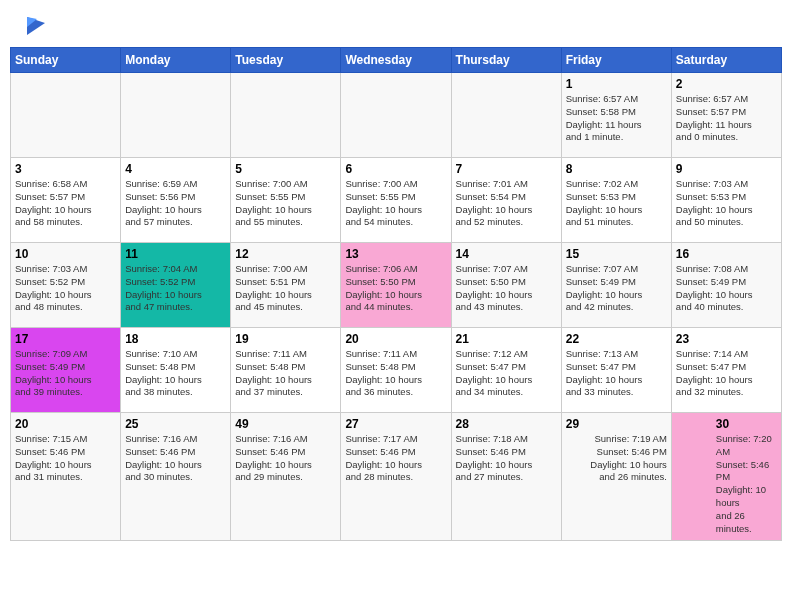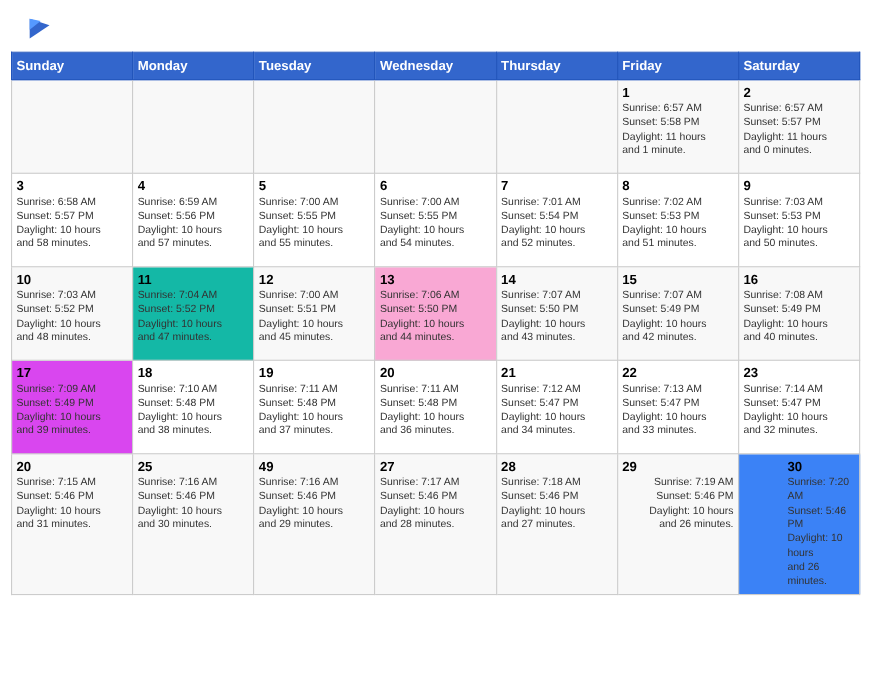--- a/index.html
+++ b/index.html
@@ -335,21 +335,21 @@
 Daylight: 10 hours
 and 27 minutes.</div>
         </td>
         <td style="background-color: rgb(248, 248, 248);">
           <span class="day-num">29</span>
           <div class="day-info" style="white-space: pre-line; text-align: right;">Sunrise: 7:19 AM
 Sunset: 5:46 PM
 Daylight: 10 hours
 and 26 minutes.</div>
         </td>
-        <td style="background-color: #3b82f6; padding-left: 44px;">
+        <td style="background-color: #f9a8d4; padding-left: 44px;">
           <span class="day-num">30</span>
           <div class="day-info" style="white-space: pre-line;">Sunrise: 7:20 AM
 Sunset: 5:46 PM
 Daylight: 10 hours
 and 26 minutes.</div>
         </td>
       </tr>
     </tbody>
 </table>
 

